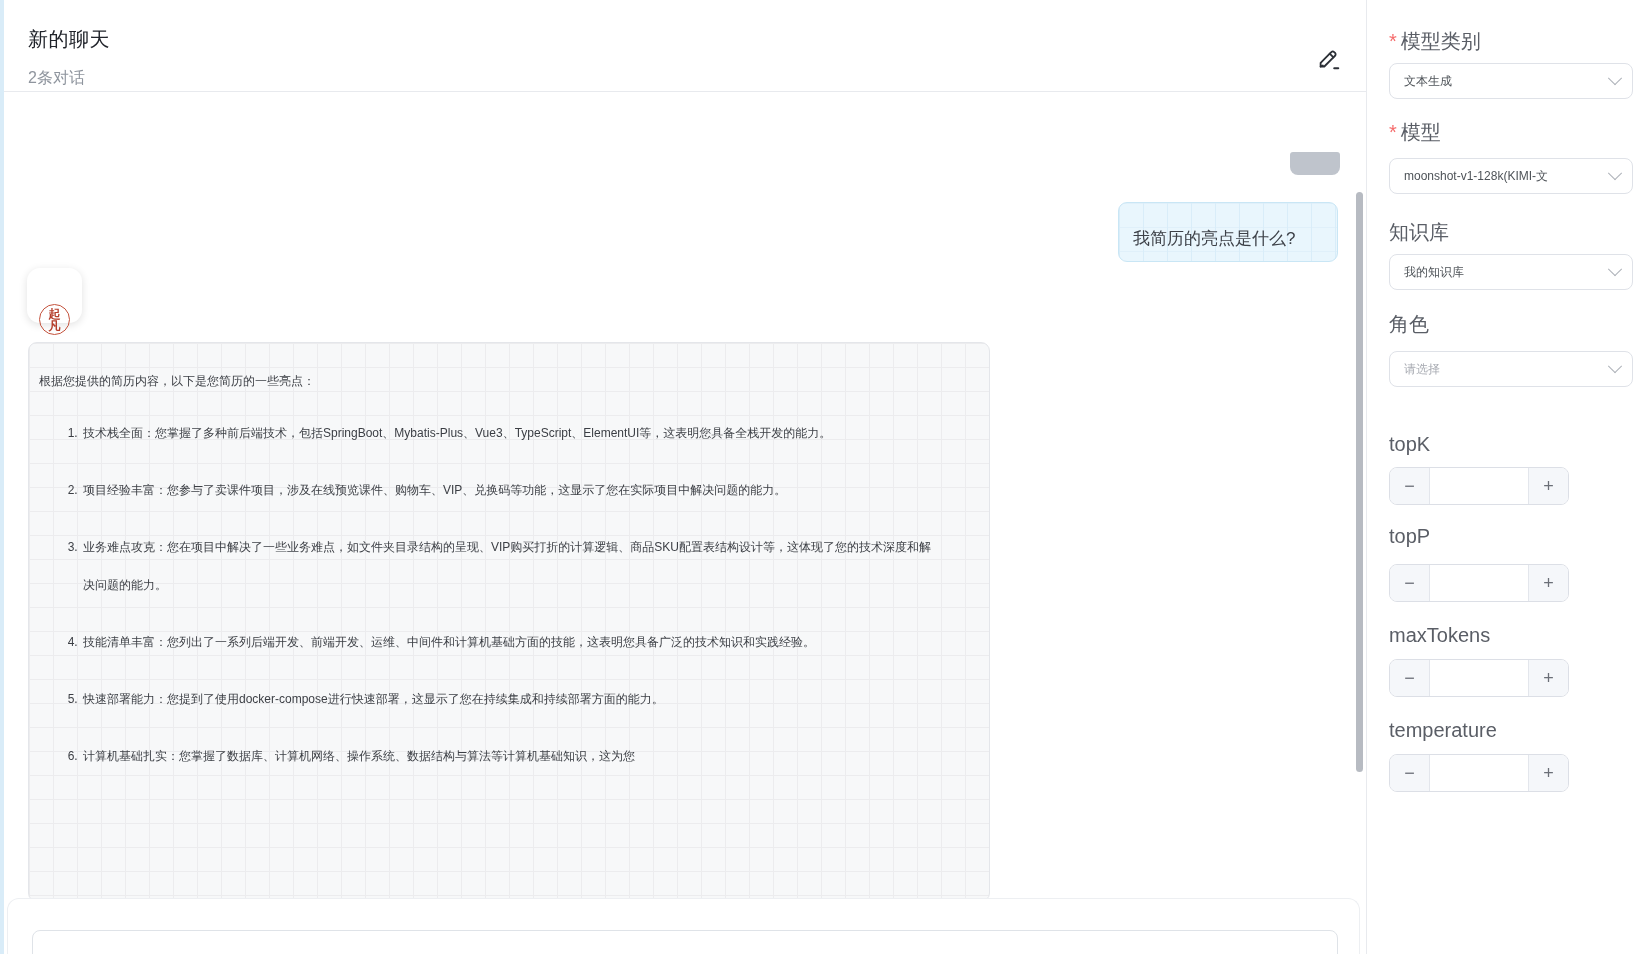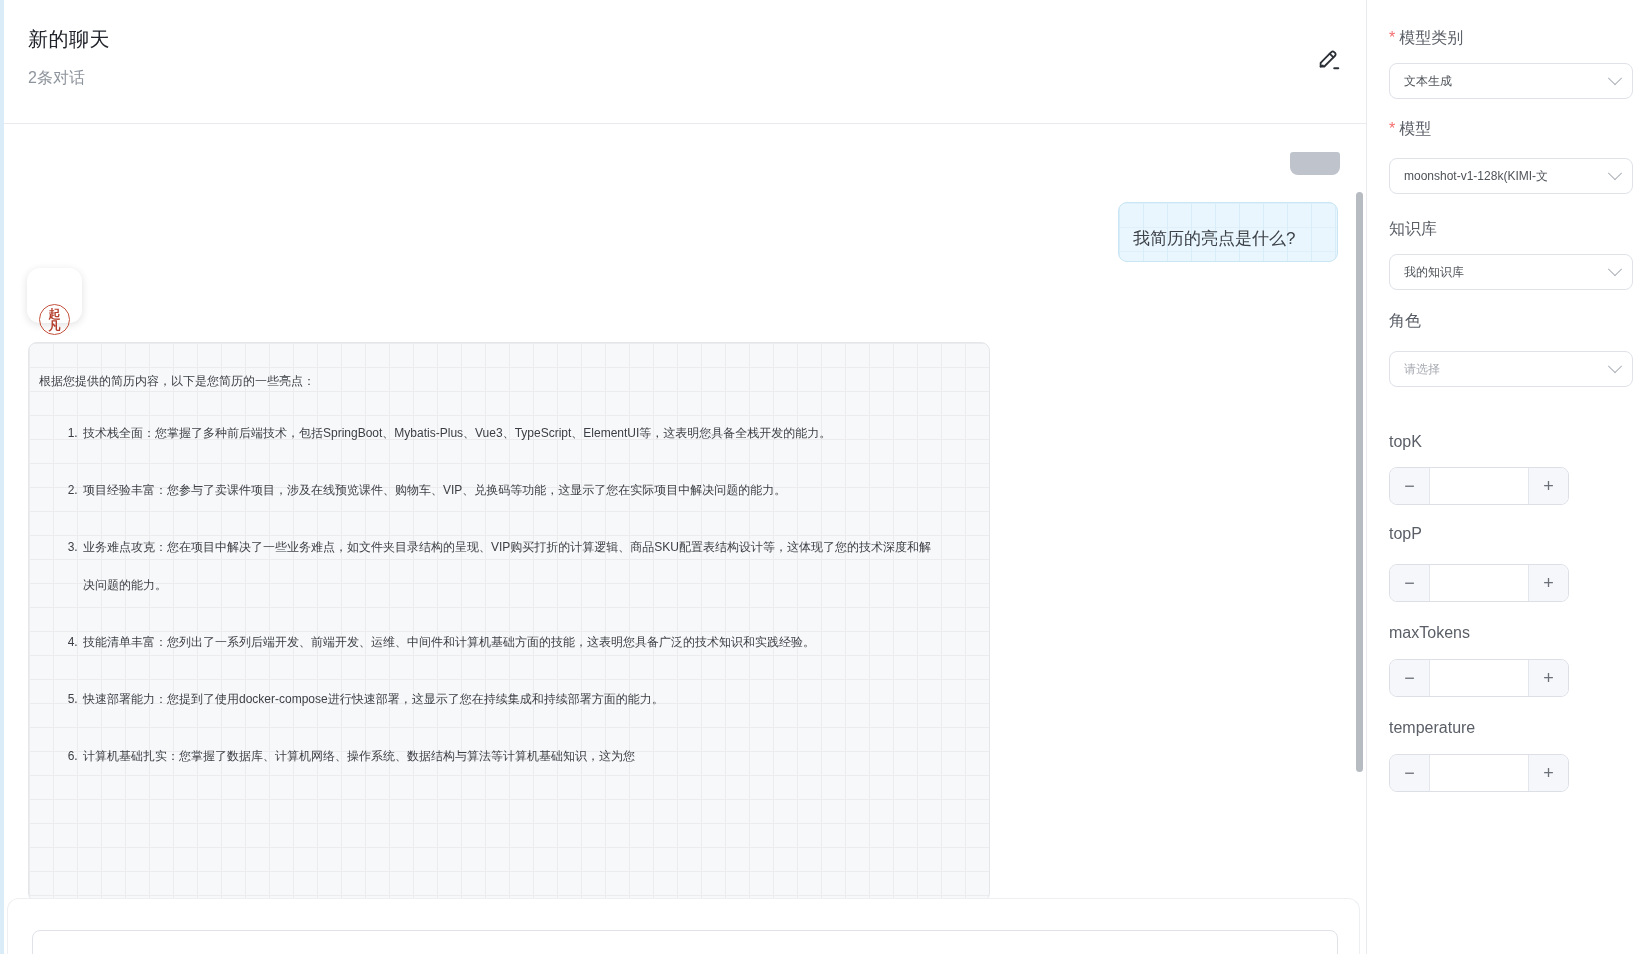--- a/index.html
+++ b/index.html
@@ -3,21 +3,21 @@
 <meta charset="utf-8">
 <style>
   html,body{margin:0;padding:0;background:#fff;}
   body{font-family:"Liberation Sans","DejaVu Sans",sans-serif;color:#303133;}
   .stage{position:relative;width:1652px;height:954px;overflow:hidden;background:#ffffff;}
 
   
   .left-strip{position:absolute;left:0;top:0;width:4px;height:954px;background:#d9ecf8;}
 
   
-  .chat-header{position:absolute;left:4px;top:0;width:1362px;height:124px;background:#fff;border-bottom:1px solid #e8eaee;box-sizing:border-box;}
+  .chat-header{position:absolute;left:4px;top:0;width:1362px;height:92px;background:#fff;border-bottom:1px solid #e8eaee;box-sizing:border-box;}
   .chat-title{position:absolute;left:24px;top:26px;font-size:20px;font-weight:500;color:#21242b;letter-spacing:.5px;}
   .chat-subtitle{position:absolute;left:24px;top:68px;font-size:16px;color:#8f959e;}
   .edit-btn{position:absolute;left:1306px;top:42px;width:36px;height:36px;background:transparent;border:none;padding:0;cursor:pointer;display:flex;align-items:center;justify-content:center;}
   .edit-btn svg{display:block;}
 
   
   .skeleton-blob{position:absolute;left:1290px;top:152px;width:50px;height:23px;background:#bfc4cc;border-radius:3px 3px 8px 8px;}
   .user-bubble{position:absolute;left:1118px;top:202px;width:220px;height:60px;box-sizing:border-box;
     background-color:#e9f6fd;
     background-image:linear-gradient(to right,#d9edf9 1px,transparent 1px),linear-gradient(to bottom,#e0f0fa 1px,transparent 1px);
@@ -43,21 +43,21 @@
 
   
   .composer{position:absolute;left:7px;top:898px;width:1353px;height:56px;background:#fff;z-index:5;
     border:1px solid #edeff2;border-bottom:none;border-radius:12px 12px 0 0;box-sizing:border-box;}
   .composer textarea{position:absolute;left:24px;top:31px;width:1306px;height:40px;box-sizing:border-box;
     border:1px solid #dfe3e8;border-radius:8px;resize:none;outline:none;background:#fff;
     font-family:inherit;font-size:16px;padding:8px 12px;}
 
   
   .sidebar{position:absolute;left:1366px;top:0;width:286px;height:954px;background:#fff;border-left:1px solid #e8eaee;box-sizing:border-box;}
-  .fld-label{position:absolute;left:22px;font-size:16px;color:#5a5e66;white-space:nowrap;}
+  .fld-label{position:absolute;left:22px;font-size:20px;color:#5a5e66;white-space:nowrap;}
   .req{color:#f56c6c;margin-right:4px;}
   .select{position:absolute;left:22px;width:244px;height:36px;box-sizing:border-box;background:#fff;
     border:1px solid #dfe2e8;border-radius:8px;display:flex;align-items:center;justify-content:space-between;
     padding:0 12px 0 14px;cursor:pointer;}
   .select-value{font-size:12px;color:#4e5358;white-space:nowrap;overflow:hidden;max-width:198px;}
   .select-value.placeholder{color:#a8abb2;}
   .chev{width:9px;height:9px;border-right:1.5px solid #aeb2b9;border-bottom:1.5px solid #aeb2b9;
     transform:rotate(45deg) translate(-2px,-2px);flex:none;}
   .stepper{position:absolute;left:22px;width:180px;height:38px;box-sizing:border-box;background:#fff;
     border:1px solid #dcdfe6;border-radius:8px;display:flex;overflow:hidden;}

